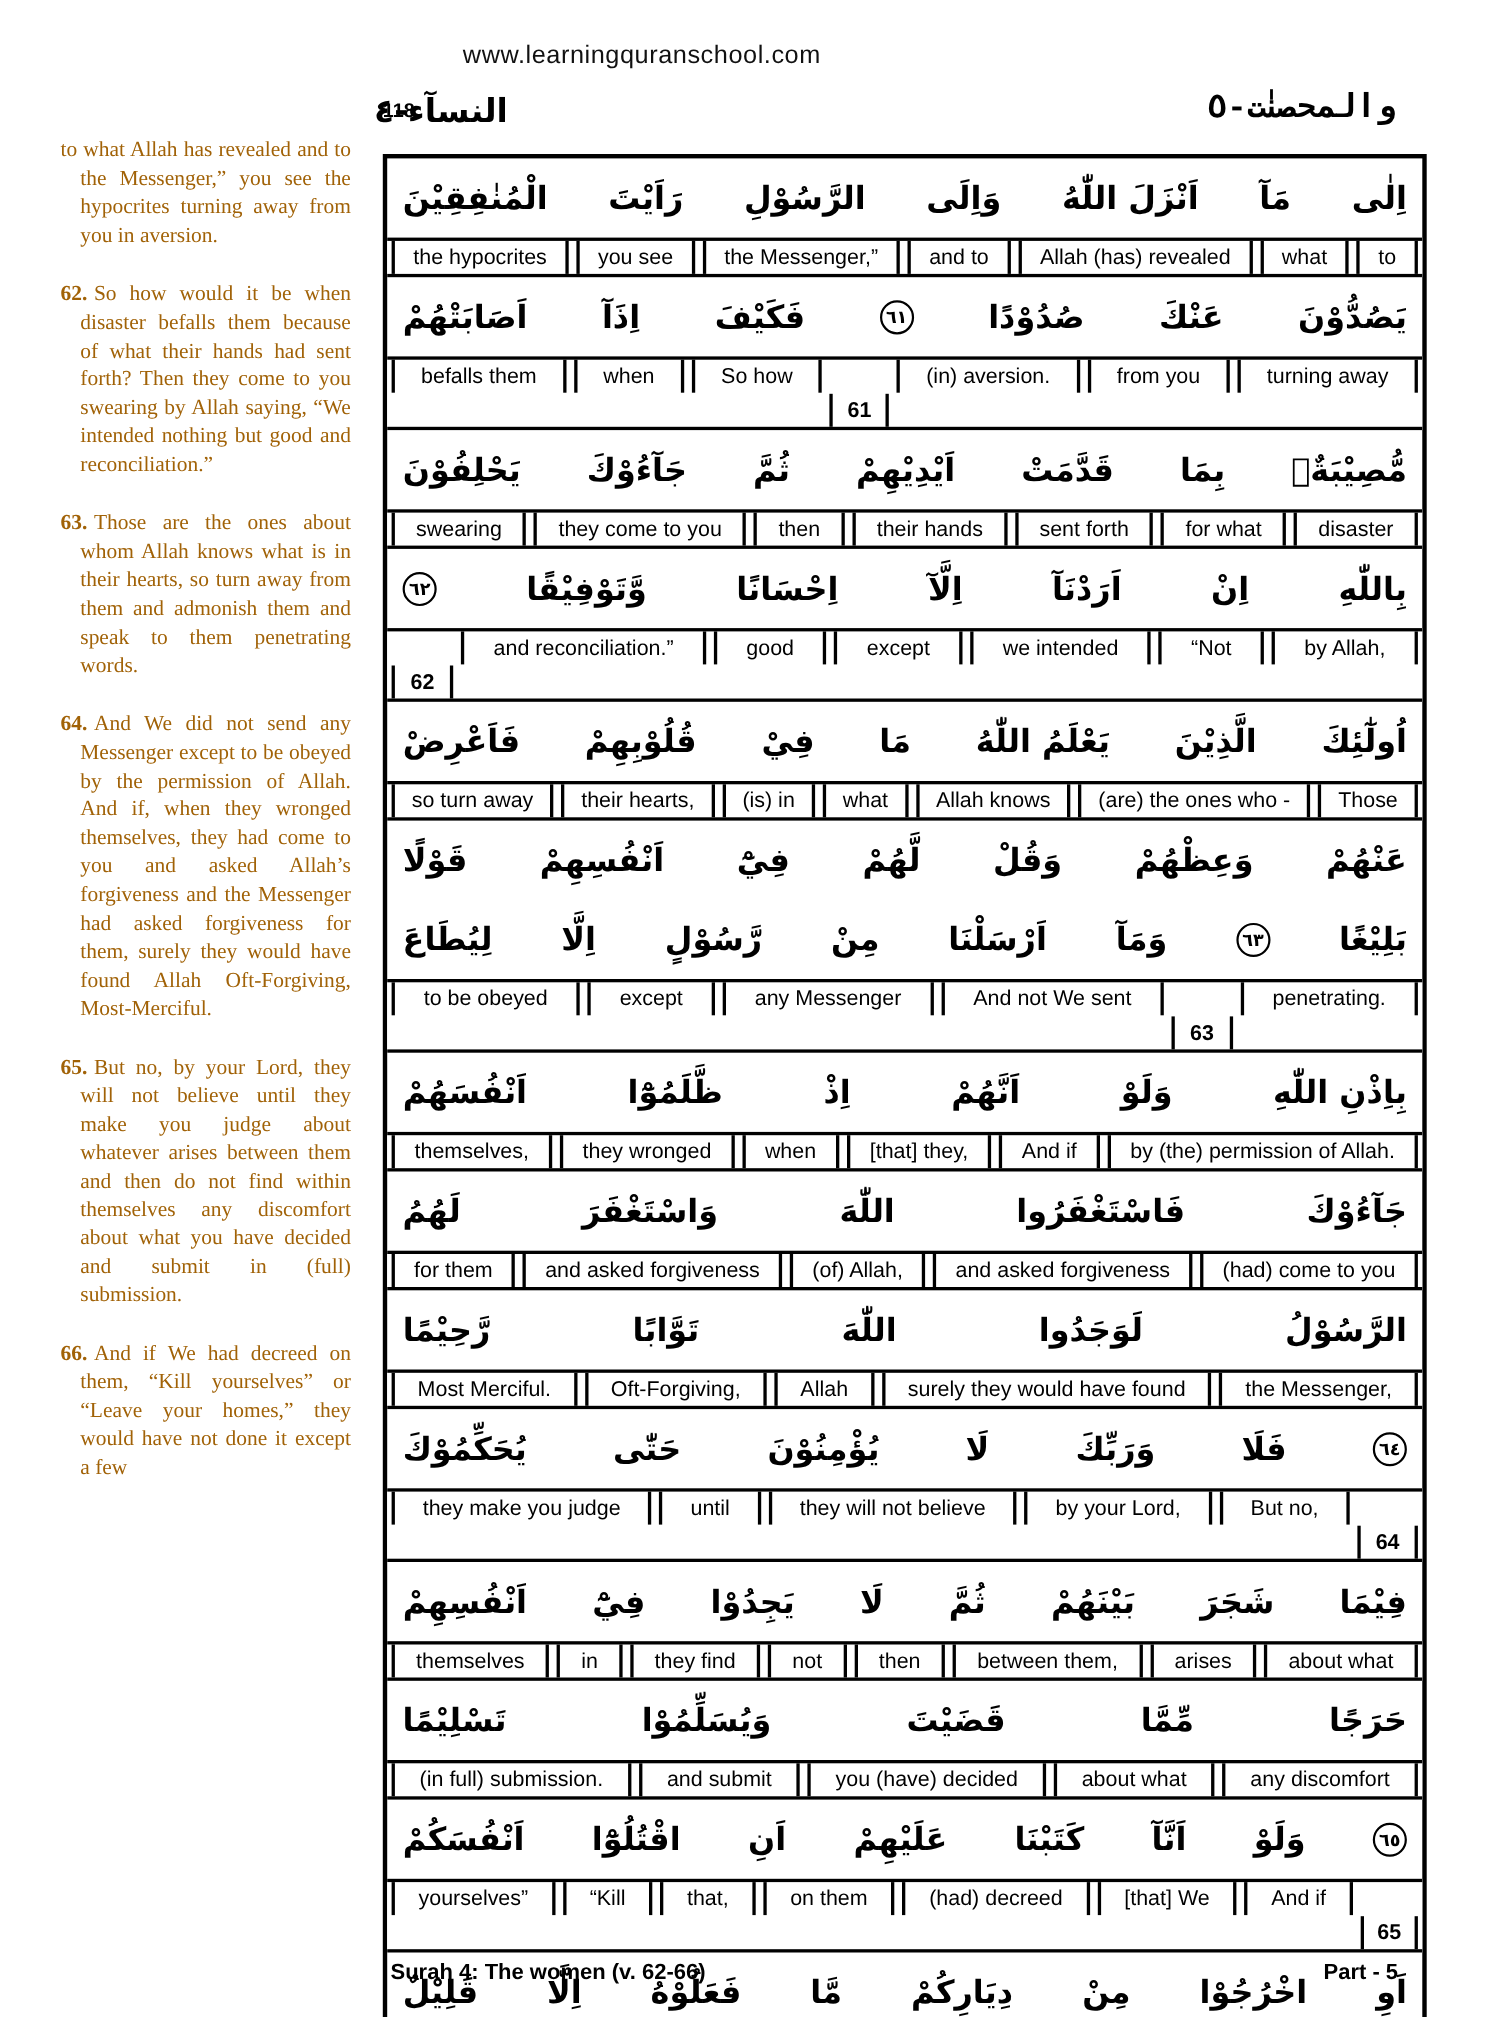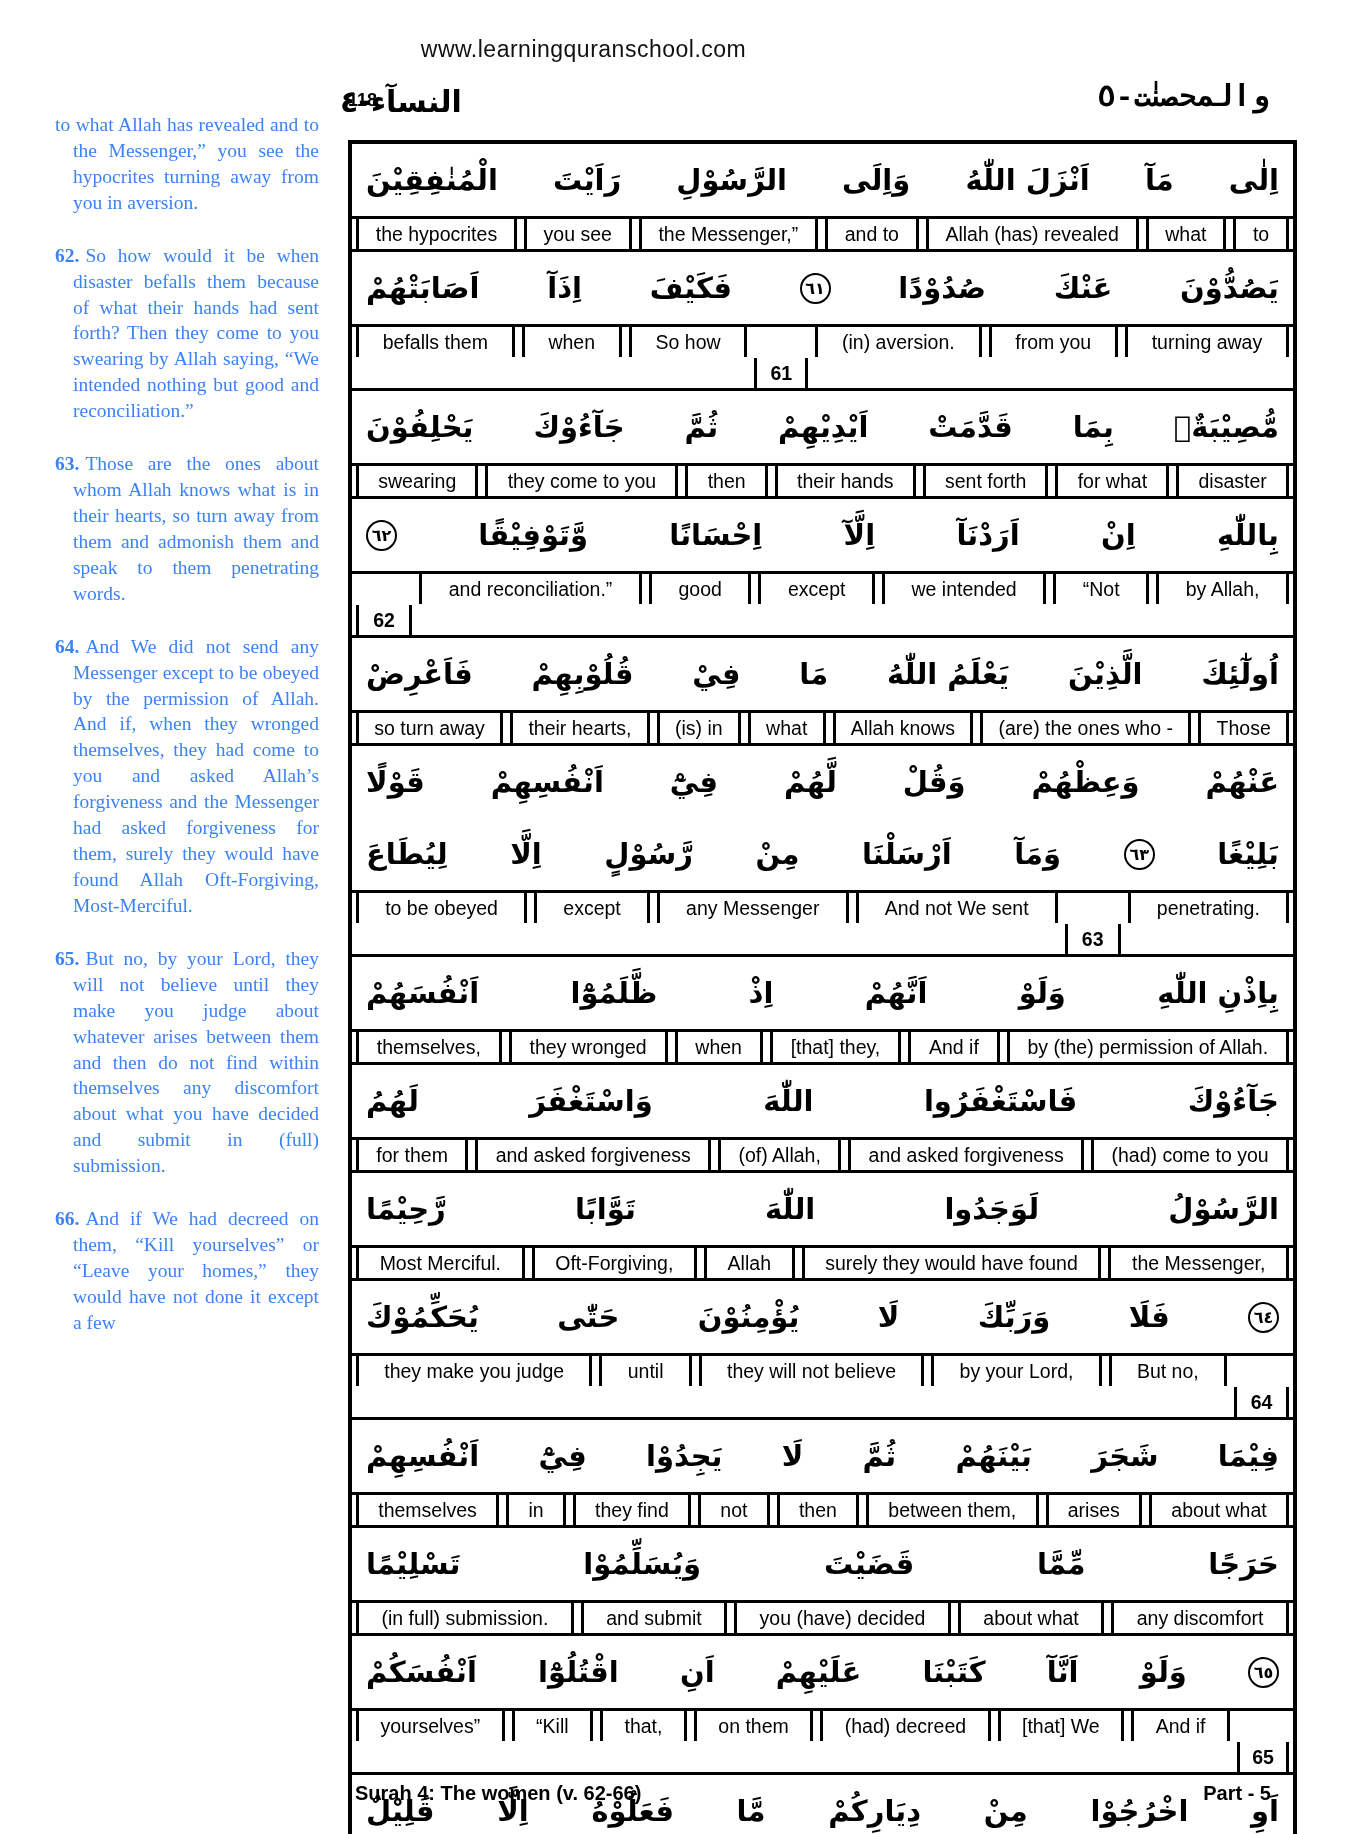--- a/index.html
+++ b/index.html
@@ -11,23 +11,23 @@
             font-size:23px;letter-spacing:.5px;color:#111;}
   .header-row{position:absolute;top:62px;left:348px;width:949px;height:58px;margin-top:16px;}
   .h-left{position:absolute;left:-8px;top:6px;font-size:30px;font-weight:bold;
           font-family:"DejaVu Sans",sans-serif;direction:rtl;}
   .h-center{position:absolute;left:0;right:0;top:12px;text-align:left;
             font-size:18px;font-weight:bold;}
   .h-right{position:absolute;right:28px;top:0px;font-size:30px;font-weight:bold;
            font-family:Liberation Mono, monospace;direction:rtl;text-align:center;}
 
   
-  .sidebar{position:absolute;left:55px;top:112px;width:264px;
+  .sidebar{position:absolute;left:55px;top:124px;width:264px;
            font-family:"Liberation Serif",serif;font-size:19.5px;line-height:1.33;
-           text-align:justify;color:#3b82f6;}
+           text-align:justify;color:#a16207;}
   .sidebar p{margin:0 0 27px 0;padding-left:18px;text-indent:-18px;}
   .sidebar p b.vnum{font-weight:bold;padding-right:6px;}
 
   
   .qtable{position:absolute;left:348px;top:140px;width:949px;
           border:4px solid #000;box-sizing:border-box;background:#fff;}
   .arabic-line{height:72px;display:flex;align-items:center;justify-content:space-between;
                direction:rtl;padding:0 14px;font-family:"DejaVu Sans",sans-serif;
                font-weight:bold;font-size:29px;white-space:nowrap;overflow:hidden;}
   .aya{flex:0 0 auto;width:31px;height:31px;border:2.5px solid #000;border-radius:50%;

